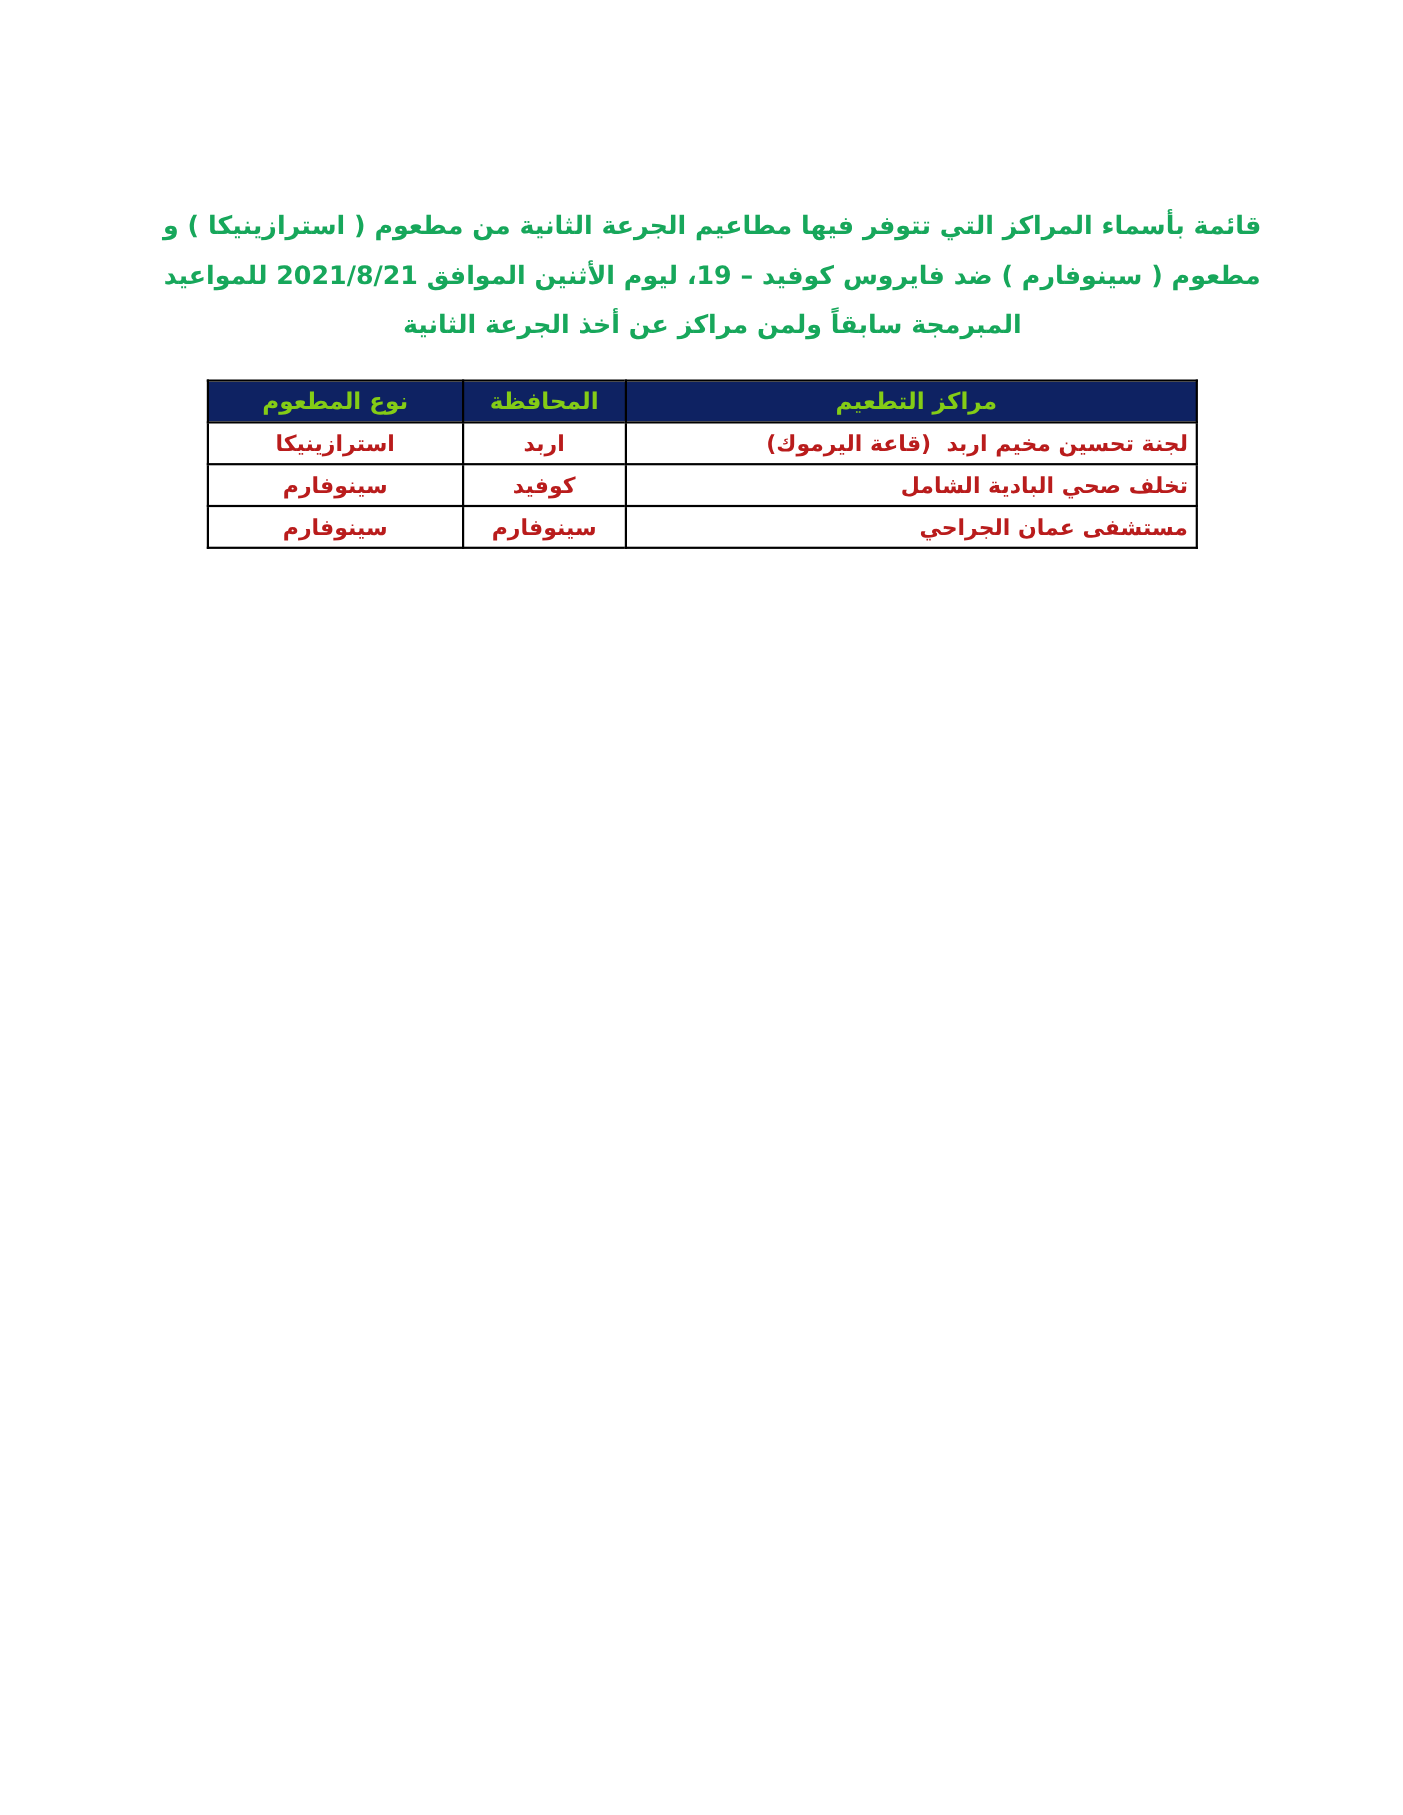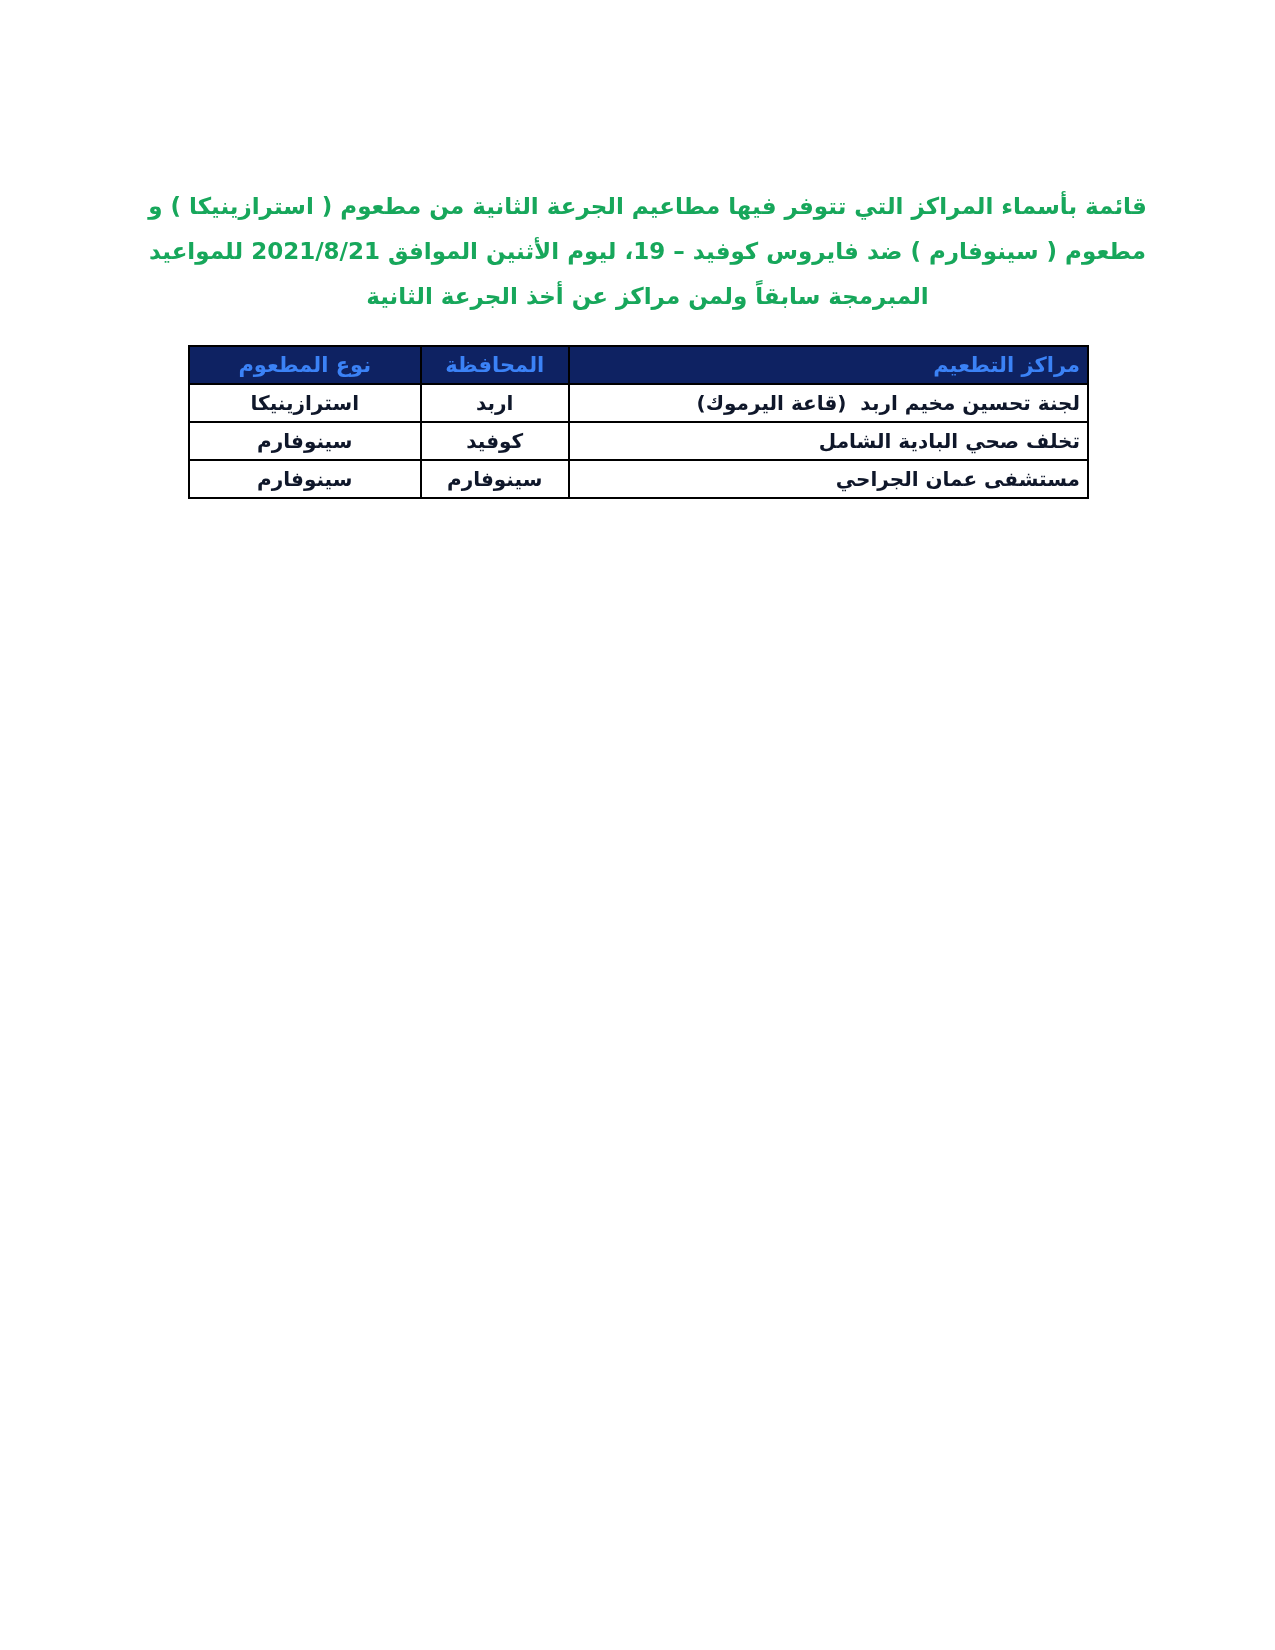--- a/index.html
+++ b/index.html
@@ -42,35 +42,34 @@
   }
   table.centers th,
   table.centers td {
     border: 2px solid #000000;
     font-weight: bold;
     vertical-align: middle;
     overflow: hidden;
   }
   table.centers th {
     background: #0E2262;
-    color: #3b82f6;
+    color: #84cc16;
     height: 34px;
     font-size: 21px;
   }
   table.centers td {
-    color: #0f172a;
+    color: #b91c1c;
     height: 34px;
     font-size: 20px;
     background: #ffffff;
   }
   .col-centers { width: 518px; }
   .col-gov     { width: 148px; }
   .col-vaccine { width: 231px; }
   .align-start {
-    text-align: right;
     padding-right: 7px;
     padding-left: 16px;
     white-space: pre-wrap;
   }
   .align-center {
     text-align: center;
     padding: 0 4px;
   }
 </style>
 </head>

